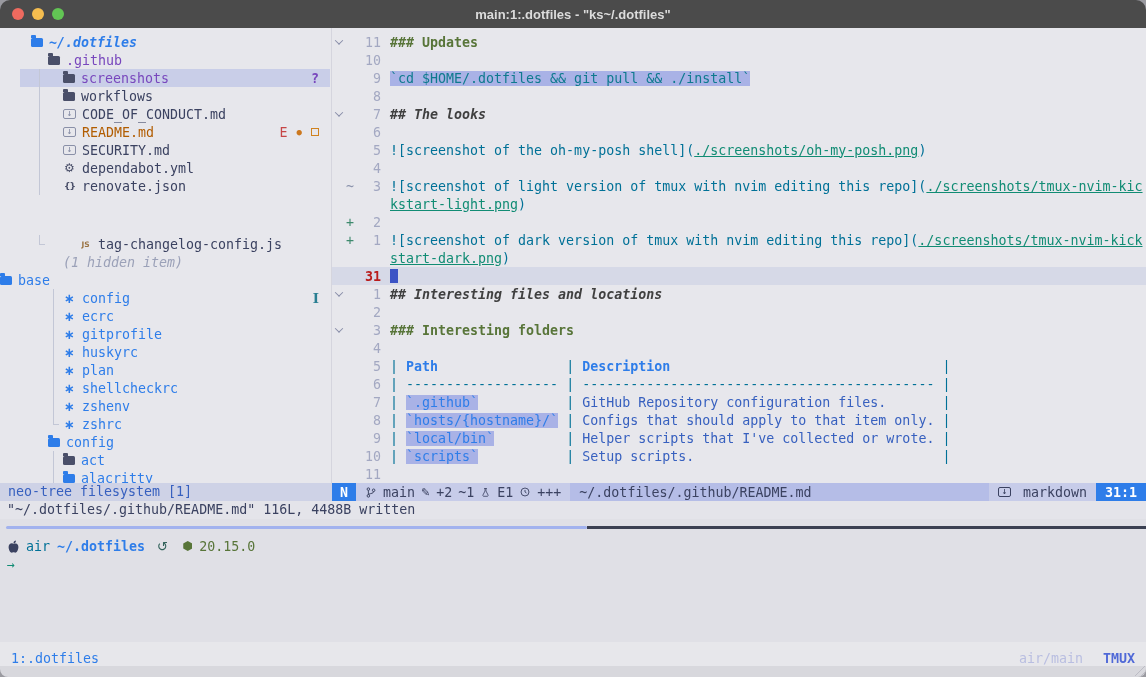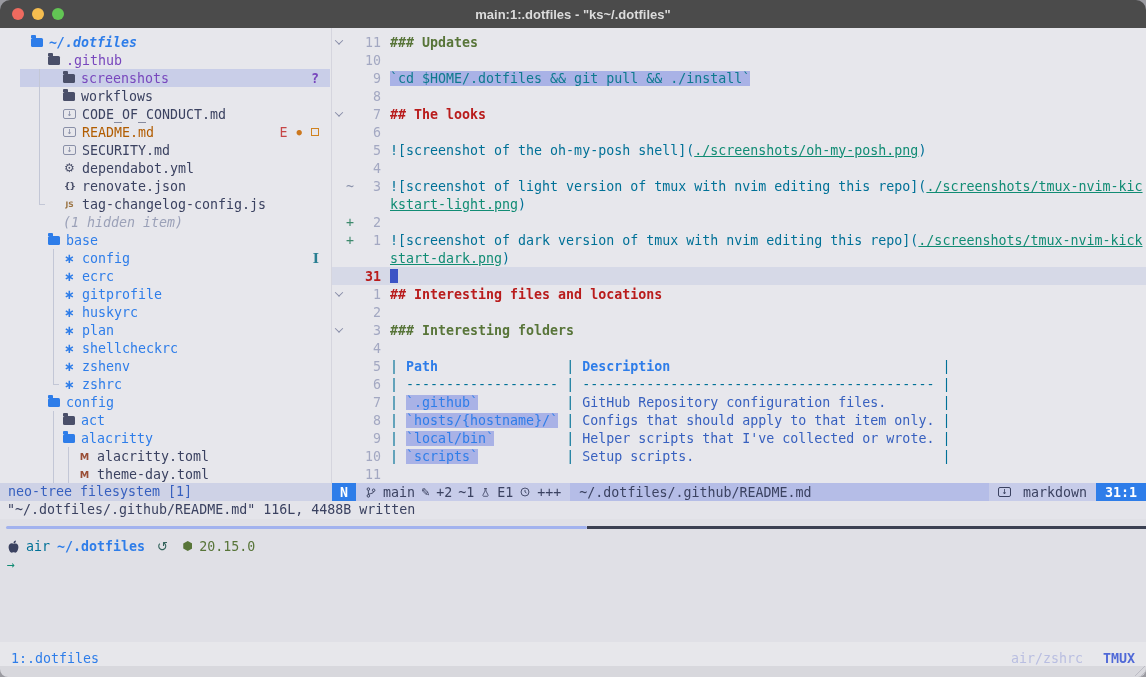--- a/index.html
+++ b/index.html
@@ -61,21 +61,21 @@
   .eline.cur { background:var(--cursorline,#d6d9e7); }
   .fold { width:13px; flex:none; display:flex; justify-content:center; align-items:center; }
   .chev { width:6px; height:6px; border-left:1.4px solid #878ca8; border-bottom:1.4px solid #878ca8;
           transform:rotate(-45deg) translate(1px,-1px); }
   .sign { width:10px; flex:none; text-align:center; }
   .sg-t { color:#8c94ad; } .sg-p { color:#3e8a6d; }
   .lnum { width:26px; flex:none; text-align:right; color:var(--linenr,#a3a8c2); }
   .eline.cur .lnum { color:#b91c1c; font-weight:bold; }
   .etext { white-space:pre; padding-left:9px; flex:1; overflow:hidden; }
   .cursor { display:inline-block; width:8px; height:14px; background:#3b53c5; vertical-align:-2px; }
-  .t-h2 { color:#b91c1c; font-weight:bold; }
+  .t-h2 { color:#404040; font-weight:bold;font-style:italic; }
   .t-h3 { color:#587539; font-weight:bold; }
   .t-txt, .t-pipe, .t-dash { color:#007197; }
   .t-url { color:#118c74; text-decoration:underline; }
   .t-code  { background:var(--codebg,#a9b2e6); color:#0e7a8e; }
   .t-codeb { background:var(--codebg,#a9b2e6); color:#2e7de9;text-align:right; }
   .t-th { color:#2e7de9; font-weight:bold; }
   .t-desc, .t-plain { color:#3760bf; }
 
   
   .status { height:18px; display:flex; flex:none; }
@@ -177,29 +177,29 @@
         <div class="trow" style="padding-left: 63px;">
           <span class="guide" style="left: 39px;"></span>
           <span class="ico i-gear">⚙</span>
           <span class="lbl s-file">dependabot.yml</span>
         </div>
         <div class="trow" style="padding-left: 63px;">
           <span class="guide" style="left: 39px;"></span>
           <span class="ico i-json">{}</span>
           <span class="lbl s-file">renovate.json</span>
         </div>
-        <div class="trow" style="padding-left: 63px;">
+        <div class="trow" style="padding-left: 79px; margin-top: 40px;">
           <span class="guide corner" style="left: 39px;"></span>
           <span class="ico i-js">JS</span>
           <span class="lbl s-file">tag-changelog-config.js</span>
         </div>
         <div class="trow" style="padding-left: 63px;">
           <span class="lbl s-dim">(1 hidden item)</span>
         </div>
-        <div class="trow" style="padding-left: 48px;">
+        <div class="trow" style="">
           <span class="ico i-folder-blue"></span>
           <span class="lbl s-blue">base</span>
         </div>
         <div class="trow" style="padding-left: 63px;">
           <span class="guide" style="left: 53px;"></span>
           <span class="ico i-star">∗</span>
           <span class="lbl s-blue">config</span>
           <span class="badges">
             <span class="bdg b-ibeam">I</span>
           </span>
@@ -491,21 +491,21 @@
       <span class="p-sync">↺</span>
       <span class="p-hex"></span>
       <span class="p-node">20.15.0</span>
     </div>
     <div class="prompt2">→</div>
   </div>
 
   <div class="tmuxbar">
     <span class="twin">1:.dotfiles</span>
     <span class="tright">
-      <span class="sess">air/zshrc</span>
+      <span class="sess">air/main</span>
       <span class="tbadge">TMUX</span>
     </span>
   </div>
 
   <div class="strip">
     <span class="grip"></span>
   </div>
 
 </div>
 

